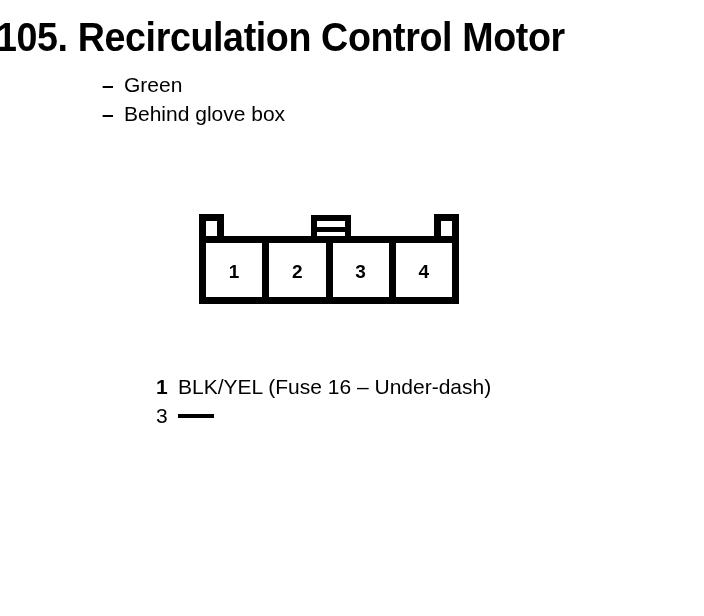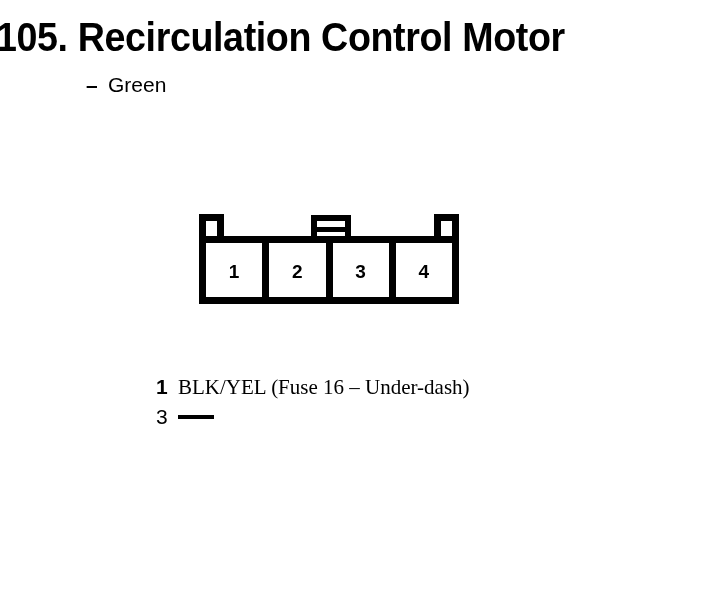--- a/index.html
+++ b/index.html
@@ -36,20 +36,21 @@
     position: absolute;
     left: 86px;
     top: 70px;
     font-size: 21px;
     line-height: 29px;
     white-space: nowrap;
   }
   .attr-row {
     display: block;
     white-space: nowrap;
+    margin-left: 16px;
   }
   .attr-dash {
     font-weight: bold;
     display: inline-block;
     width: 22px;
   }
 
   
   #connector-diagram {
     position: absolute;
@@ -154,40 +155,43 @@
   }
   .pin-row {
     display: block;
     white-space: nowrap;
   }
   .pin-num {
     display: inline-block;
     width: 22px;
   }
   .pin-num.bold { font-weight: bold; }
-  .pin-desc { display: inline; font-family: Liberation Serif, serif; }
+  .pin-desc { display: inline; }
   .pin-blank-rule {
     display: inline-block;
     width: 36px;
     height: 4px;
     background: #000000;
     vertical-align: 5px;
   }
 </style>
 </head>
 <body>
 
 <div id="page-title">105. Recirculation Control Motor</div>
 
 <div id="attribute-list">
 
   <div class="attr-row">
     <span class="attr-dash">–</span><span>Green</span>
   </div>
 
+  <div class="attr-row">
+    <span class="attr-dash">–</span><span>Behind glove box</span>
+  </div>
 
 
 </div>
 
 <div id="connector-diagram">
 
   <div class="notch-left"></div>
   <div class="notch-right"></div>
   <div class="latch-tab"></div>
   <div class="latch-slot"></div>

